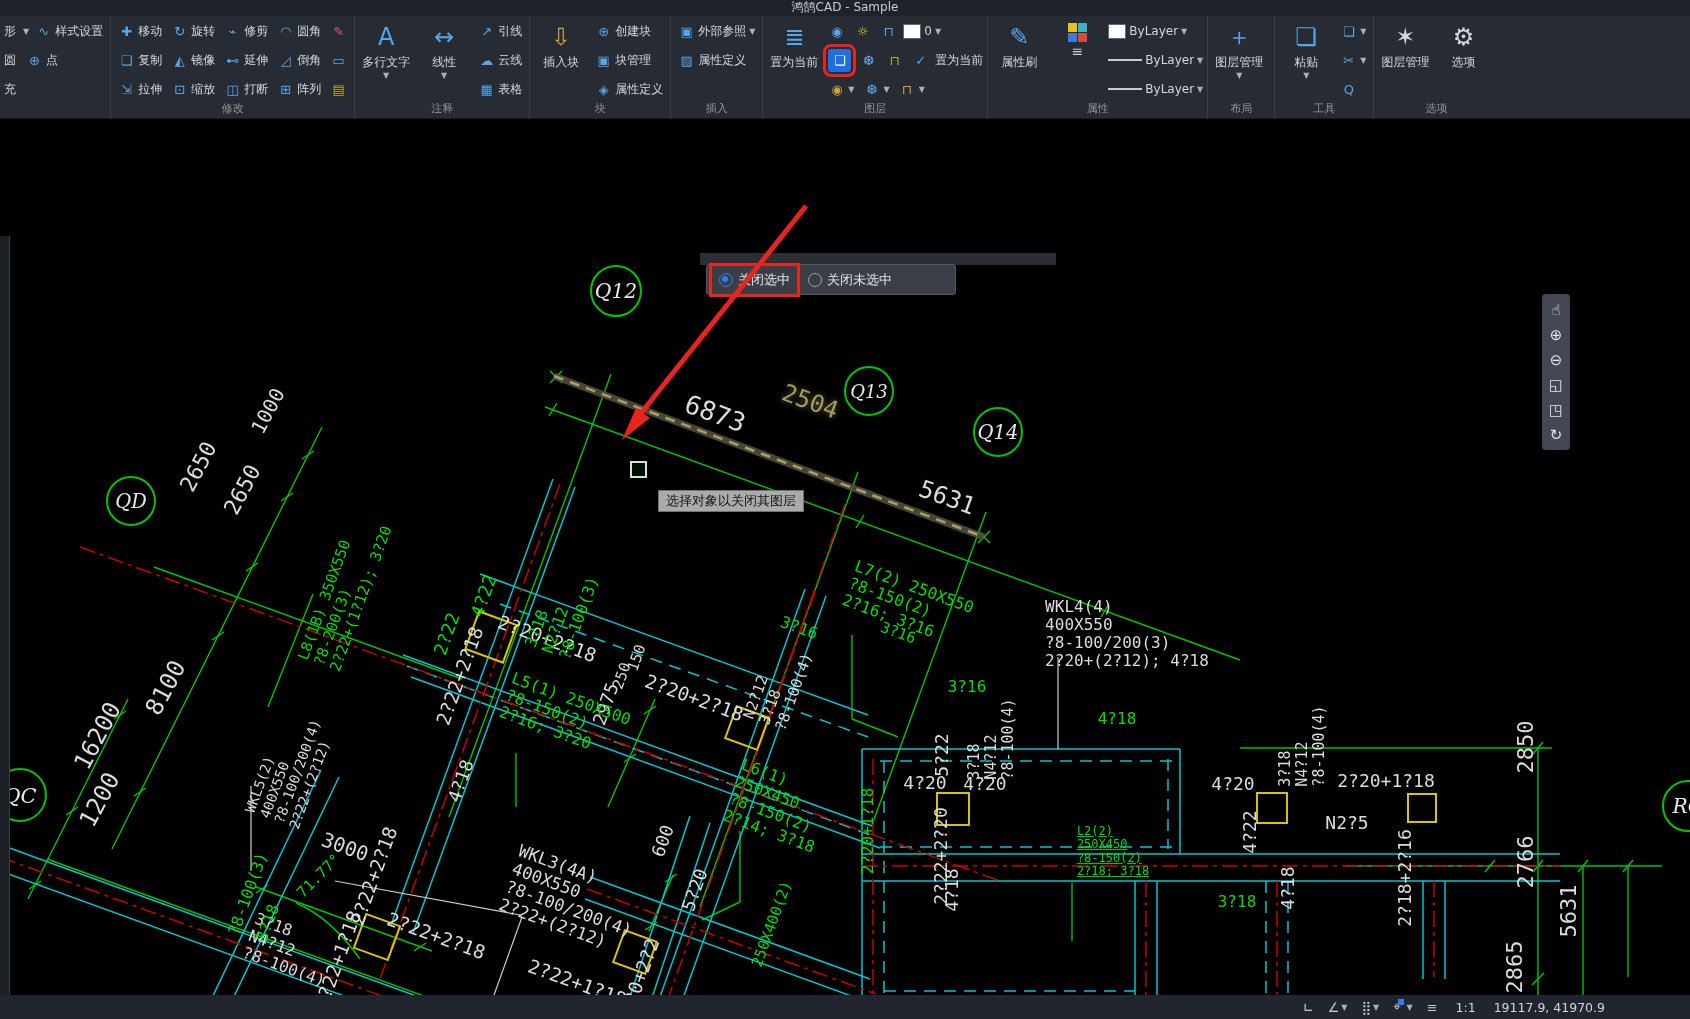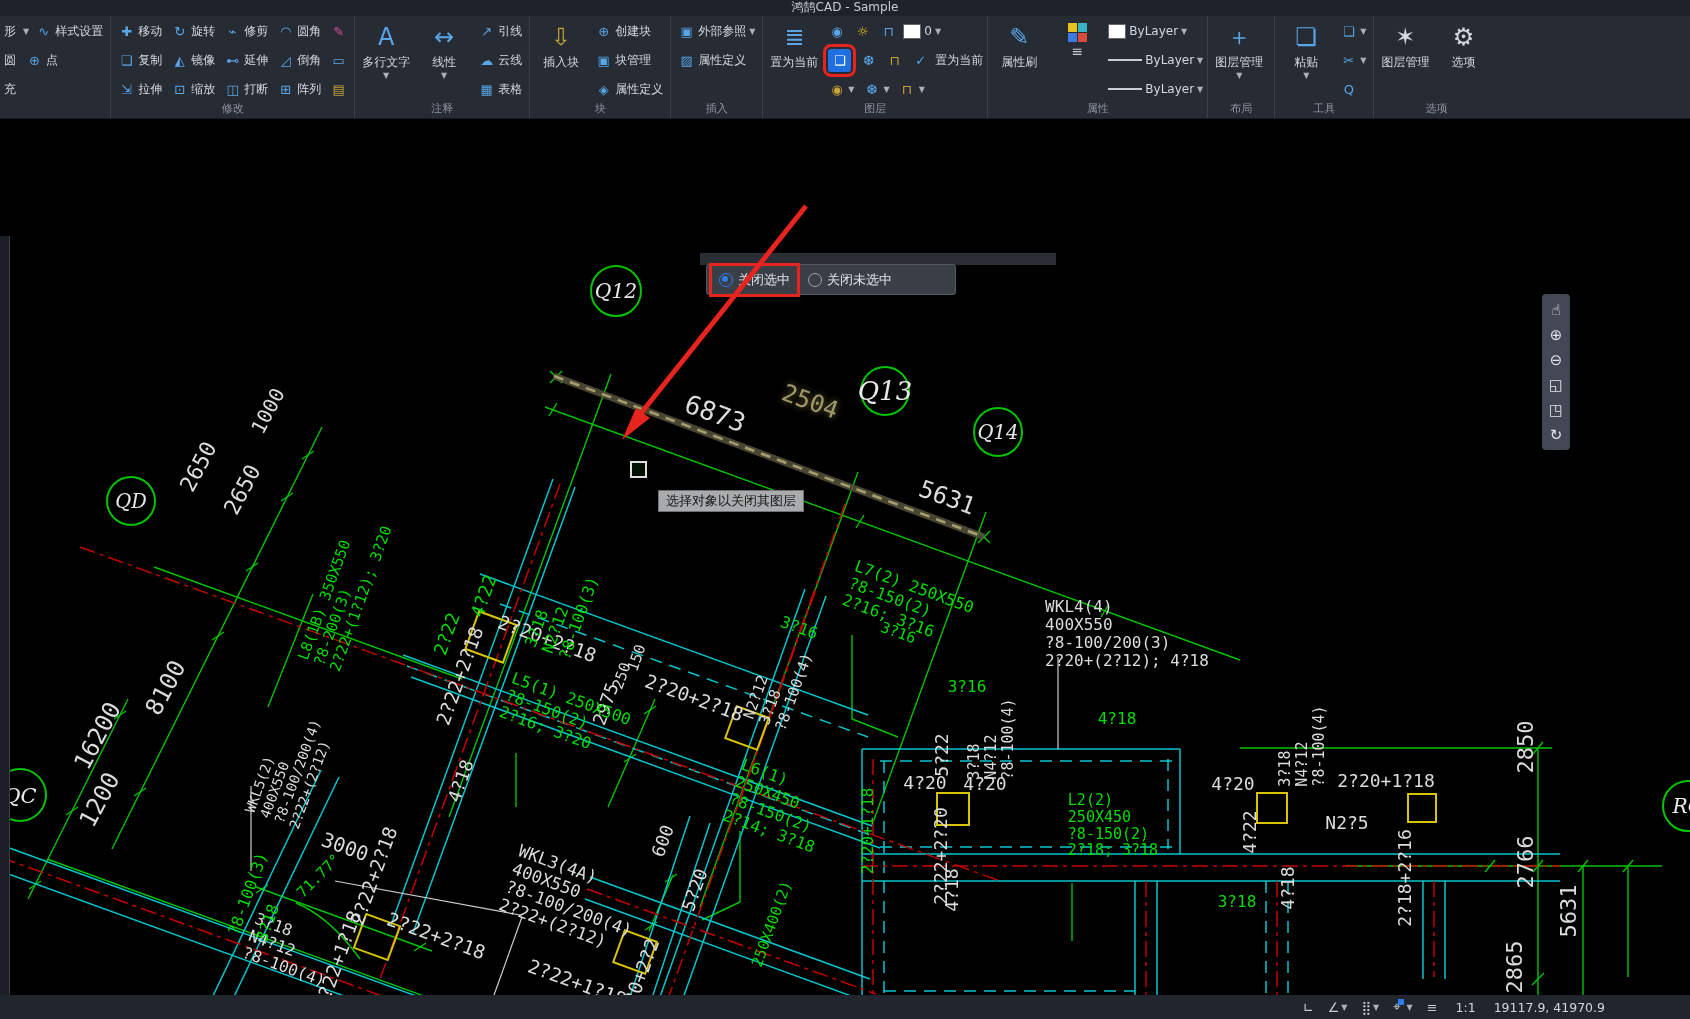--- a/index.html
+++ b/index.html
@@ -661,32 +661,32 @@
     <div class="cadtext green" style="left: 898px; top: 515px; font-size: 15px; transform: translate(-50%, -50%) rotate(20deg);">3?16</div>
     <div class="cadtext green" style="left: 967px; top: 569px; font-size: 16px; transform: translate(-50%, -50%) rotate(0deg);">3?16</div>
     <div class="cadtext green" style="left: 1117px; top: 601px; font-size: 16px; transform: translate(-50%, -50%) rotate(0deg);">4?18</div>
     <div class="cadtext green" style="left: 565px; top: 598px; font-size: 16px; transform: translate(-50%, -50%) rotate(20deg);">L5(1) 250X500
 ?8-150(2)
 2?16; 3?20</div>
     <div class="cadtext green" style="left: 778px; top: 688px; font-size: 16px; transform: translate(-50%, -50%) rotate(20deg);">L6(1)
 250X450
 ?8-150(2)
 2?14; 3?18</div>
-    <div class="cadtext green" style="left: 1113px; top: 708px; font-size: 15px; transform: translate(-50%, -50%) rotate(0deg);">L2(2)
+    <div class="cadtext green" style="left: 1113px; top: 734px; font-size: 12px; transform: translate(-50%, -50%) rotate(0deg); text-decoration: underline;">L2(2)
 250X450
 ?8-150(2)
 2?18; 3?18</div>
     <div class="cadtext green" style="left: 248px; top: 776px; font-size: 16px; transform: translate(-50%, -50%) rotate(-70deg);">?8-100(3)</div>
     <div class="cadtext green" style="left: 268px; top: 805px; font-size: 16px; transform: translate(-50%, -50%) rotate(-70deg);">3?18</div>
     <div class="cadtext green" style="left: 319px; top: 758px; font-size: 15px; transform: translate(-50%, -50%) rotate(-45deg);">71.77°</div>
     <div class="cadtext green" style="left: 868px; top: 713px; font-size: 16px; transform: translate(-50%, -50%) rotate(-90deg);">2?20+1?18</div>
     <div class="cadtext green" style="left: 1237px; top: 784px; font-size: 16px; transform: translate(-50%, -50%) rotate(0deg);">3?18</div>
     <div class="cadtext green" style="left: 772px; top: 806px; font-size: 15px; transform: translate(-50%, -50%) rotate(-70deg);">250X400(2)</div>
     <div class="bubble" style="left: 590px; top: 147px; width: 48px; height: 48px; font-size: 20.28px;">Q12</div>
-    <div class="bubble" style="left: 844px; top: 248px; width: 46px; height: 46px; font-size: 26px; margin-left: 16px;">Q13</div>
+    <div class="bubble" style="left: 844px; top: 248px; width: 46px; height: 46px; font-size: 18px;">Q13</div>
     <div class="bubble" style="left: 973px; top: 289px; width: 46px; height: 46px; font-size: 19.5px;">Q14</div>
     <div class="bubble" style="left: 106px; top: 358px; width: 46px; height: 46px; font-size: 19.5px;">QD</div>
     <div class="bubble" style="left: -7px; top: 650px; width: 50px; height: 50px; font-size: 21.06px;">QC</div>
     <div class="bubble" style="left: 1662px; top: 662px; width: 48px; height: 48px; font-size: 20.28px;">RC</div>
     <div class="column" style="left: 470px; top: 498px; width: 38px; height: 38px; transform: rotate(20deg);"></div>
     <div class="column" style="left: 729px; top: 592px; width: 32px; height: 32px; transform: rotate(20deg);"></div>
     <div class="column" style="left: 358px; top: 800px; width: 34px; height: 34px; transform: rotate(20deg);"></div>
     <div class="column" style="left: 617px; top: 816px; width: 32px; height: 32px; transform: rotate(20deg);"></div>
     <div class="column" style="left: 936px; top: 674px; width: 30px; height: 30px; transform: rotate(0deg);"></div>
     <div class="column" style="left: 1256px; top: 674px; width: 28px; height: 28px; transform: rotate(0deg);"></div>

